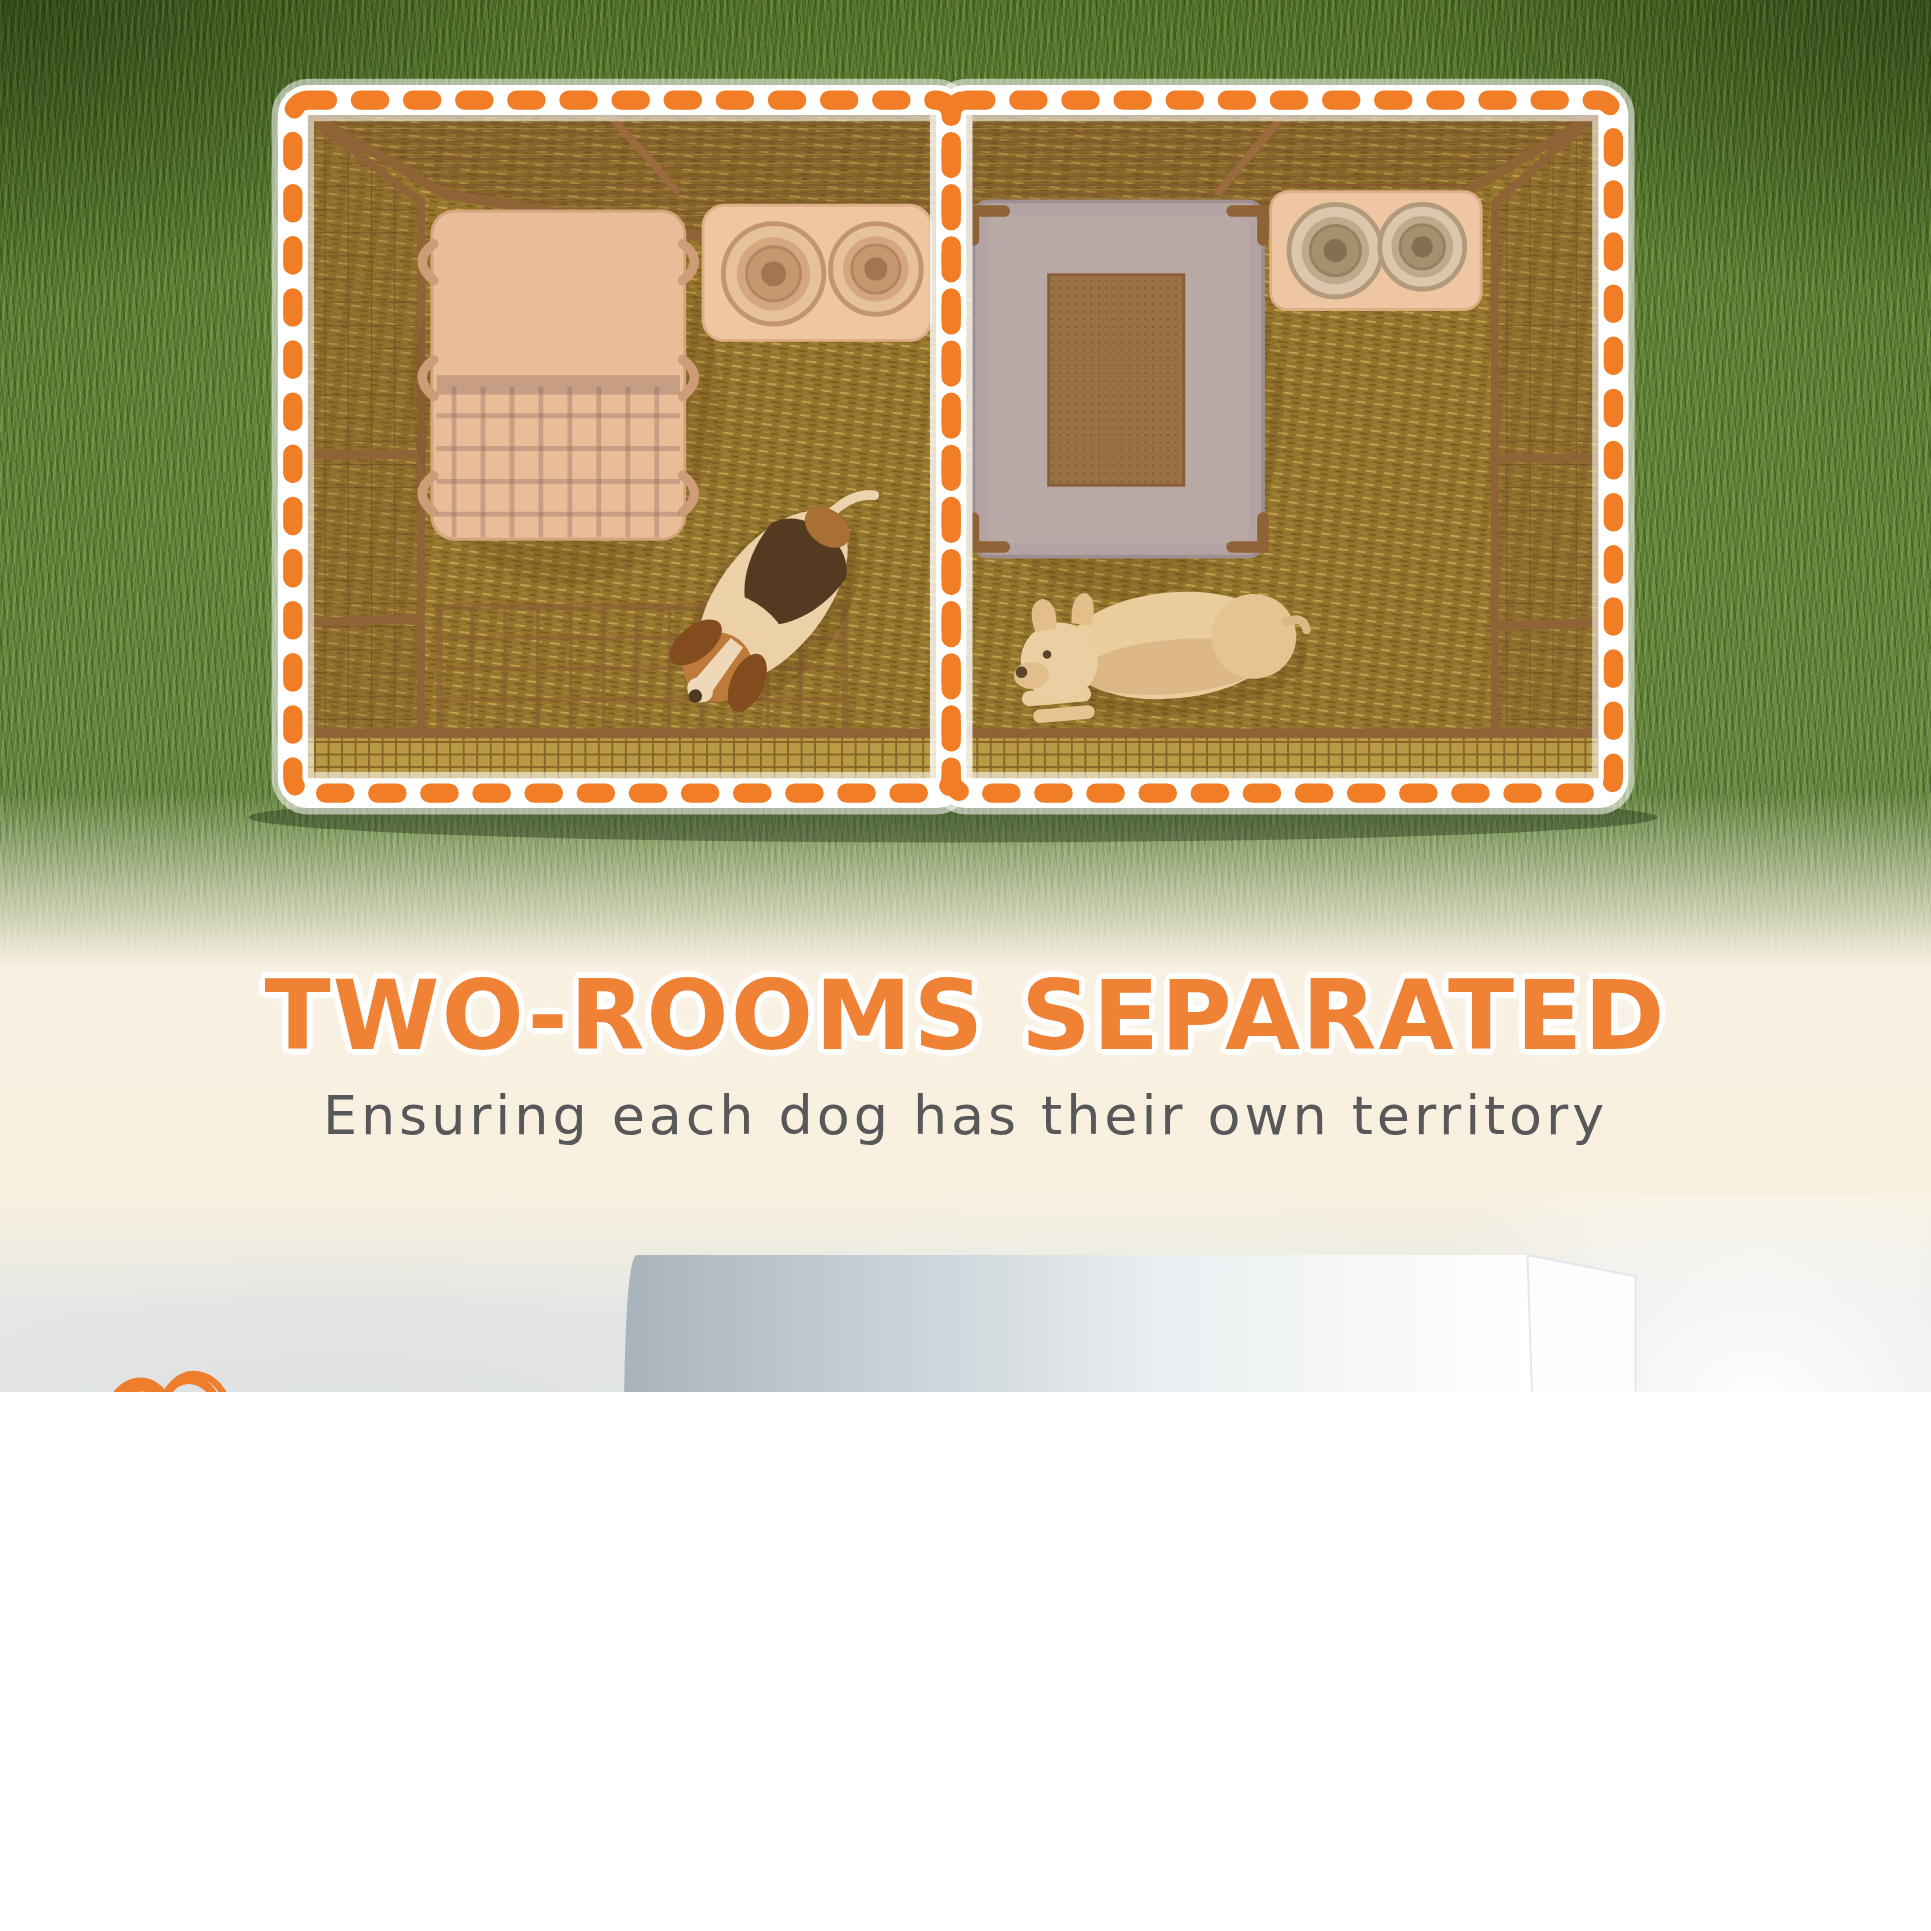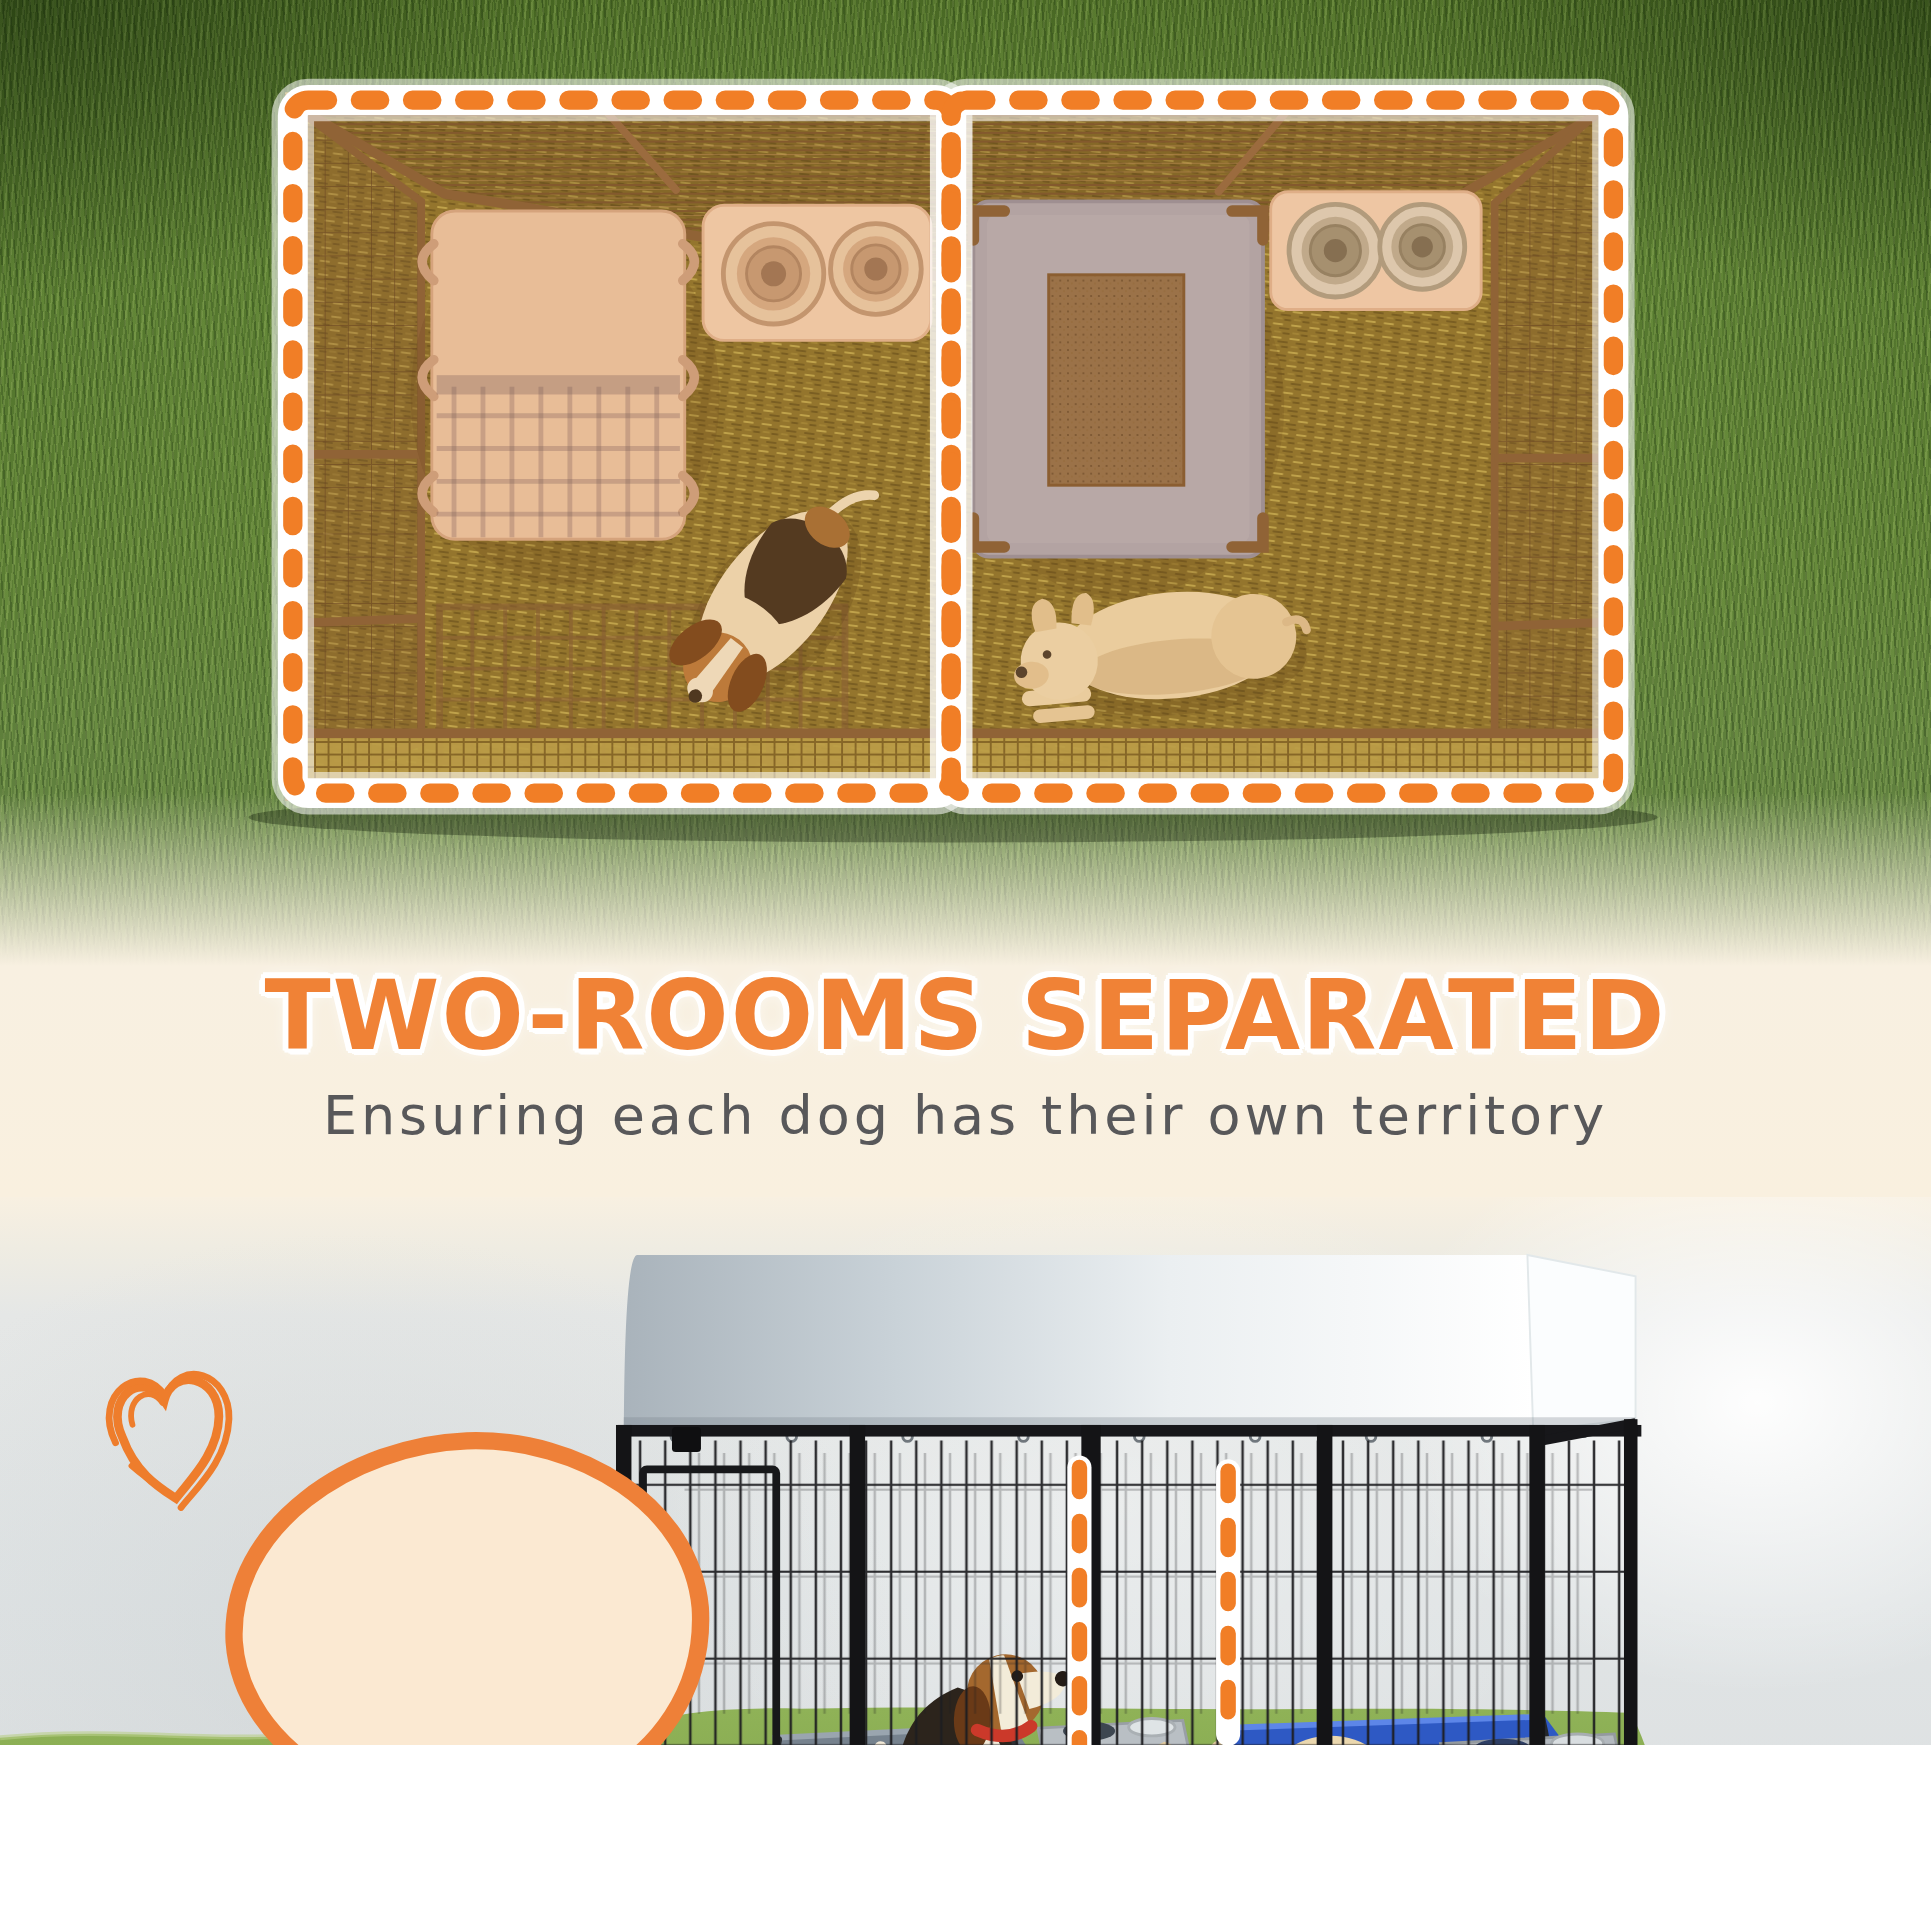--- a/index.html
+++ b/index.html
@@ -1,16 +1,16 @@
 <!DOCTYPE html>
 <html><head>
 <meta charset="utf-8">
 <style>
   html,body{margin:0;padding:0;background:#fff;}
-  .page{position:relative;width:1931px;height:1745px;overflow:hidden;
+  .page{position:relative;width:1931px;height:1392px;overflow:hidden;
         font-family:"DejaVu Sans","Liberation Sans",sans-serif;background:#f8f0e1;}
   .abs{position:absolute;}
 
   
   .grass-top{left:0;top:0;width:1931px;height:966px;
     background:
       radial-gradient(869px 502px at 0% 0%, rgba(10,25,5,.38), rgba(0,0,0,0) 60%),
       radial-gradient(869px 502px at 100% 0%, rgba(10,25,5,.34), rgba(0,0,0,0) 60%),
       radial-gradient(1545px 869px at 50% 32%, rgba(140,180,85,.22), rgba(0,0,0,0) 62%),
       repeating-linear-gradient(97deg, rgba(215,235,150,.15) 0 1.9px, rgba(0,0,0,0) 1.9px 5.8px),

